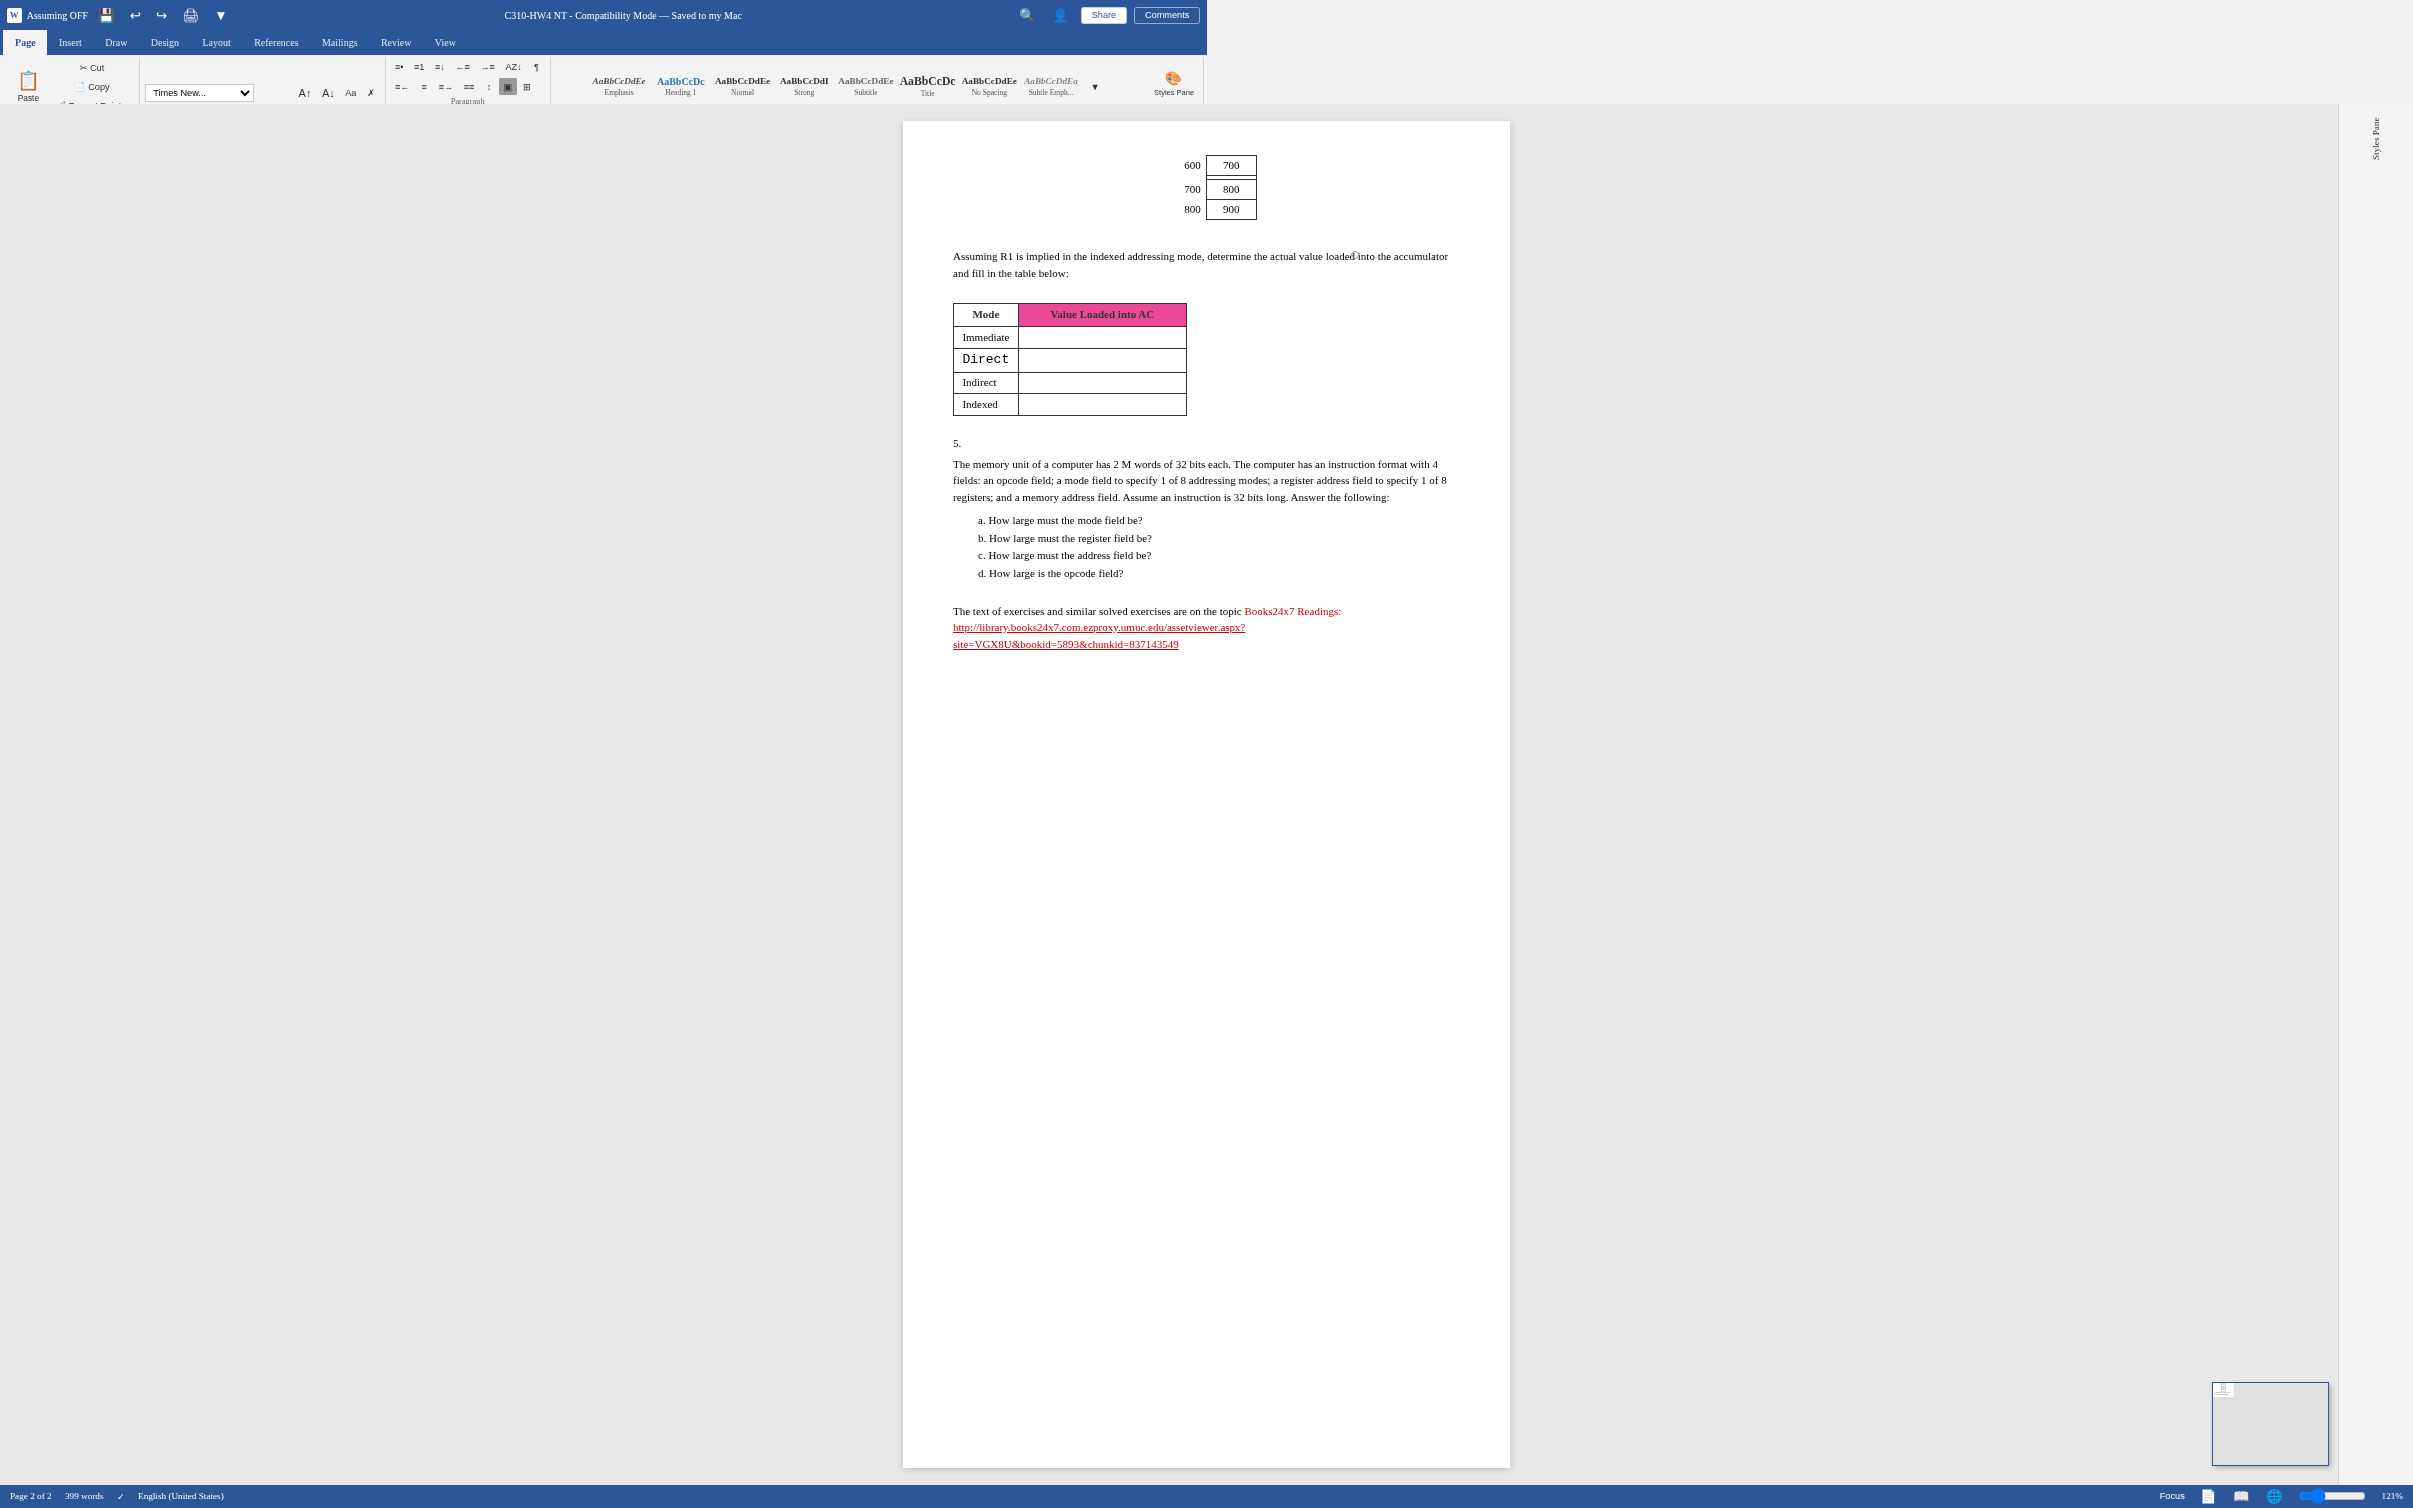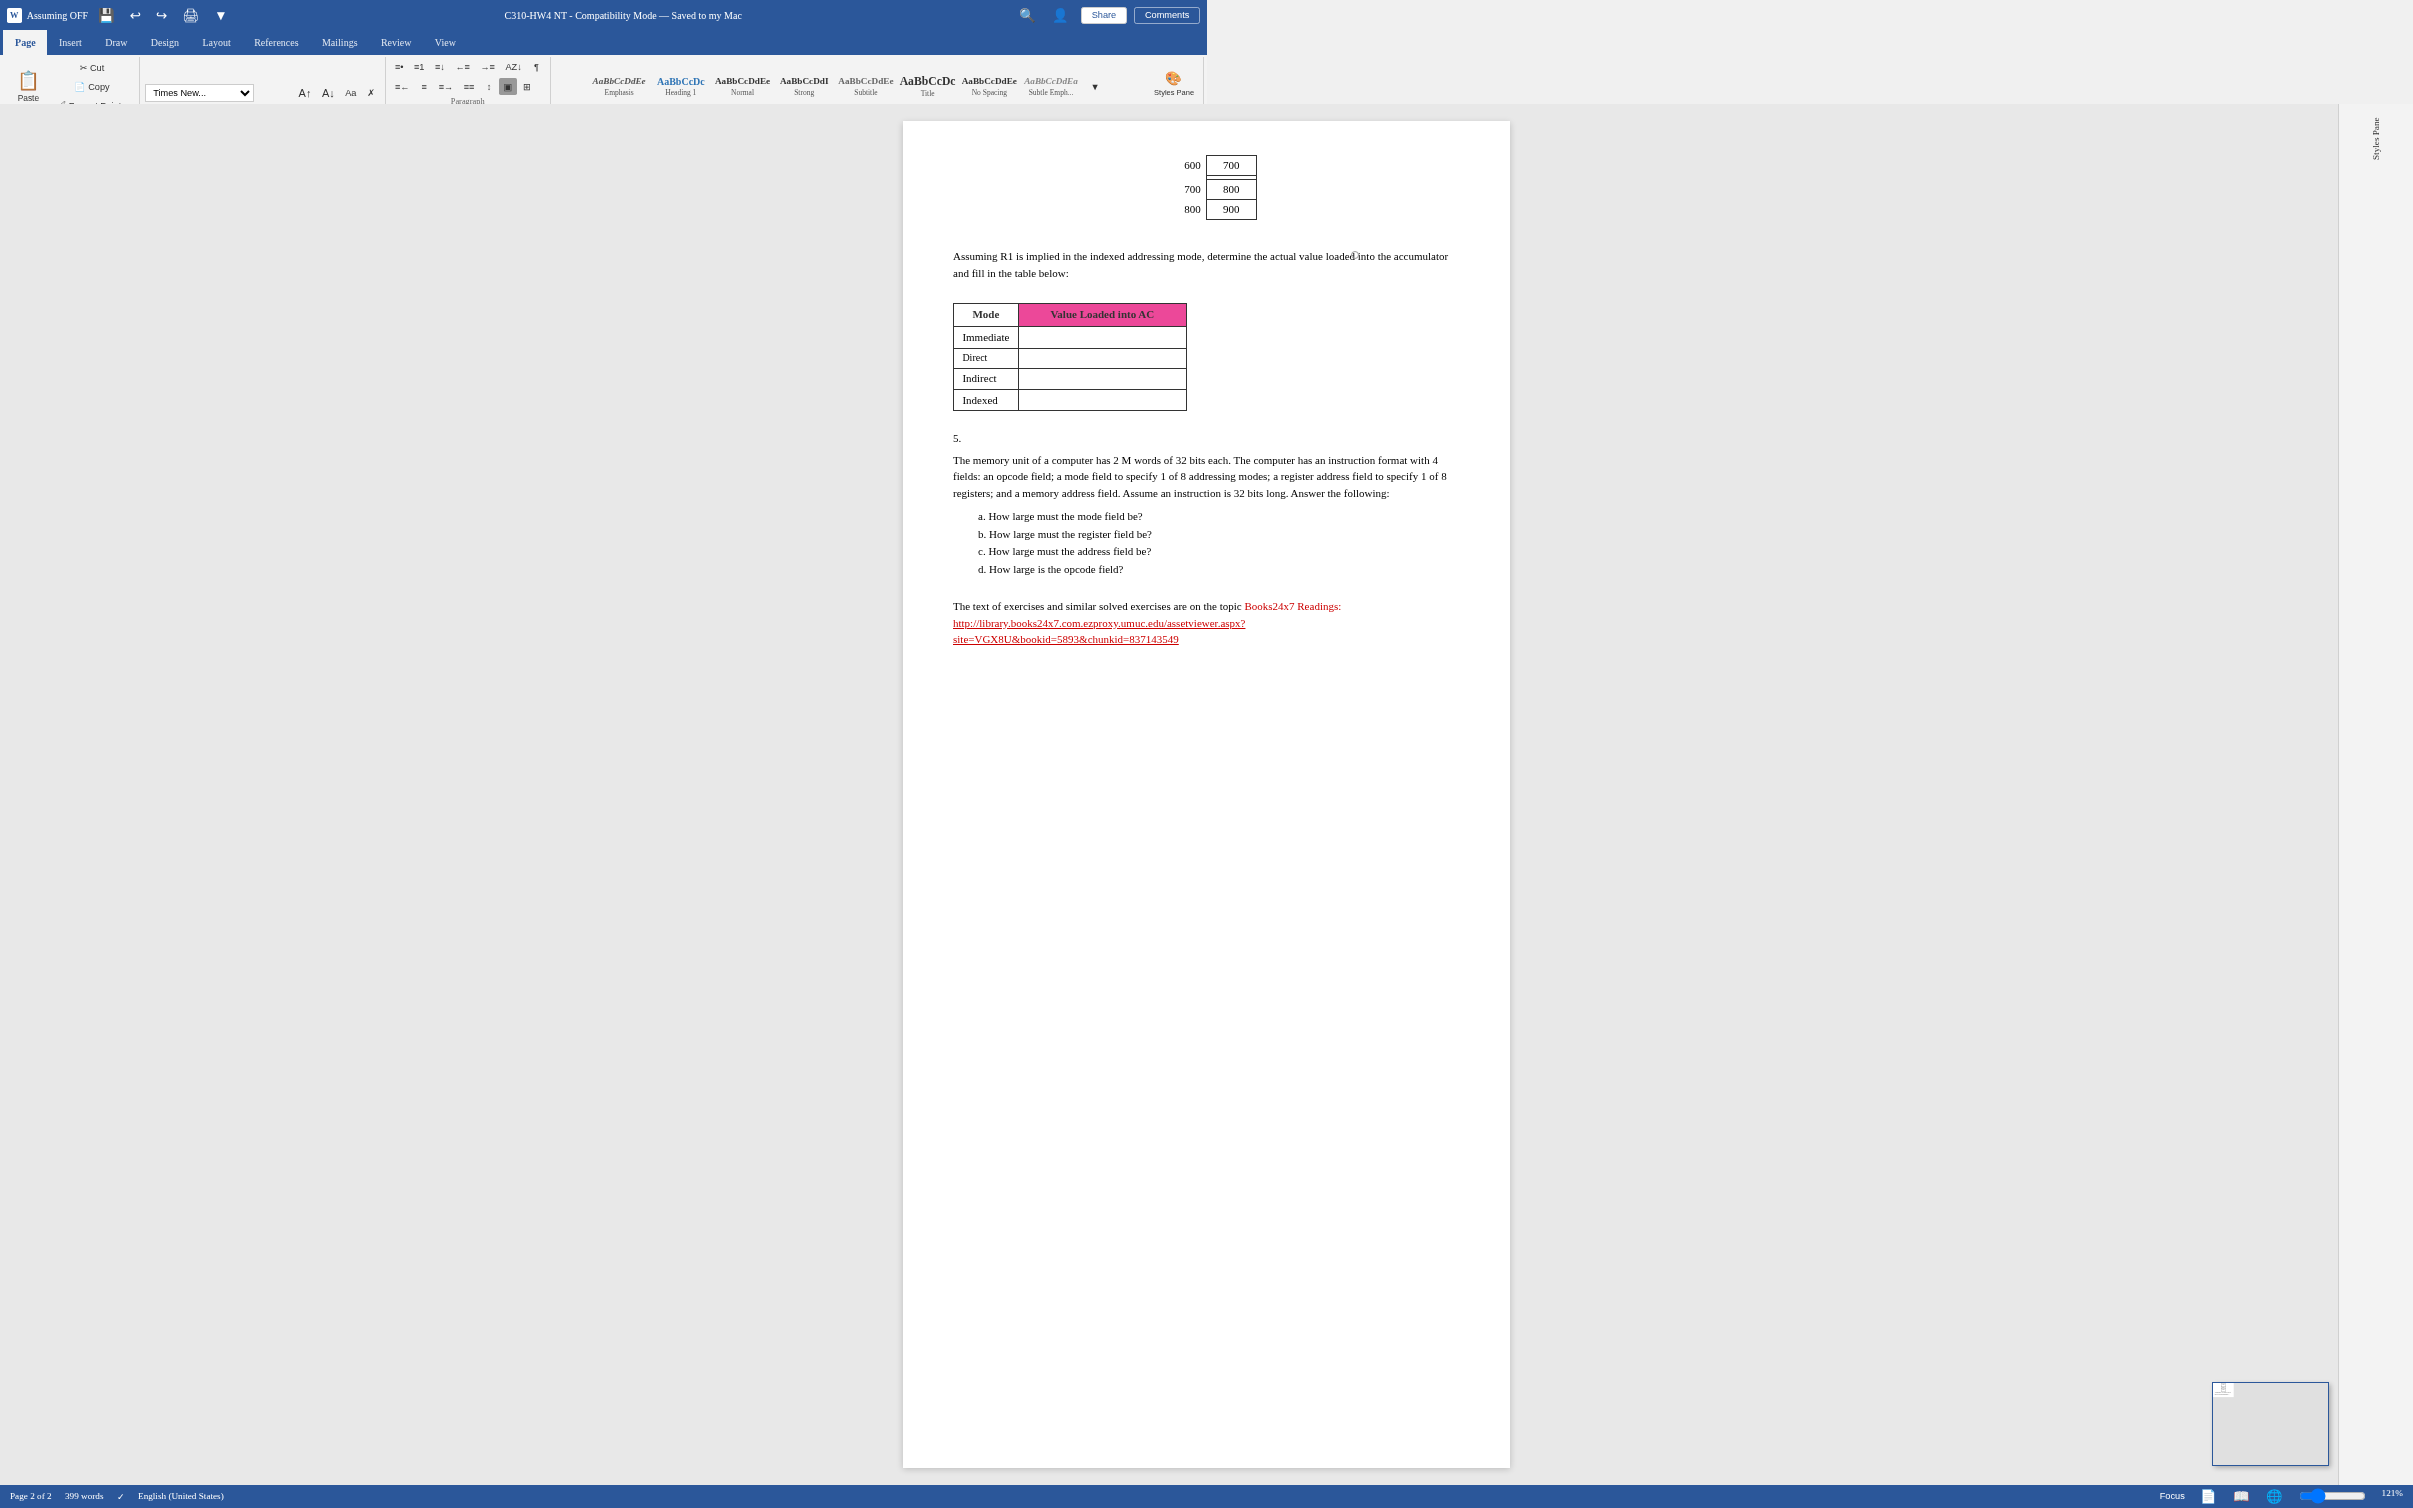--- a/index.html
+++ b/index.html
@@ -96,21 +96,21 @@
     .style-preview { font-size: 11.7px; color: #333; font-weight: bold; }
     .style-label { font-size: 7.5px; color: #555; margin-top: 1.7px; }
 
     
     #statusbar {
       position: absolute; bottom: 0; left: 0; right: 0;
       height: 23.5px; background: #2b579a; display: flex; align-items: center;
       justify-content: space-between; padding: 0 10px; color: white; font-size: 9.2px;
     }
     #statusbar-left { display: flex; gap: 13.4px; align-items: center; }
-    #statusbar-right { display: flex; gap: 16px; }
+    #statusbar-right { display: flex; gap: 16px; align-items: center; }
 
     
     #doc-area {
       position: absolute;
       top: 104px;
       left: 0; right: 0; bottom: 23.5px;
       background: #e8e8e8;
       overflow-y: auto;
       display: flex;
       justify-content: center;
@@ -388,21 +388,21 @@
       <tbody>
           <tr>
         <th class="header-mode" style="background:#fff;border:0.8px solid #333;padding:3.4px 10px;font-size:11px;">Mode</th>
         <th class="header-value" style="background:#ec4899;border:0.8px solid #333;padding:3.4px 10px;font-size:11px;width:168px;">Value Loaded into AC</th>
       </tr>
       <tr>
         <td style="border:0.8px solid #333;padding:2.5px 8.4px;font-size:11px;">Immediate</td>
         <td class="value-cell" style="border:0.8px solid #333;padding:2.5px 8.4px;width:168px;"></td>
       </tr>
       <tr>
-        <td style="border:0.8px solid #333;padding:2.5px 8.4px;font-size:10px;">Direct</td>
+        <td style="border:0.8px solid #333;padding:2.5px 8.4px;font-size:13px;font-family:Liberation Mono, monospace;">Direct</td>
         <td class="value-cell" style="border:0.8px solid #333;padding:2.5px 8.4px;width:168px;"></td>
       </tr>
       <tr>
         <td style="border:0.8px solid #333;padding:2.5px 8.4px;font-size:11px;">Indirect</td>
         <td class="value-cell" style="border:0.8px solid #333;padding:2.5px 8.4px;width:168px;"></td>
       </tr>
       <tr>
         <td style="border:0.8px solid #333;padding:2.5px 8.4px;font-size:11px;">Indexed</td>
         <td class="value-cell" style="border:0.8px solid #333;padding:2.5px 8.4px;width:168px;"></td>
       </tr>

